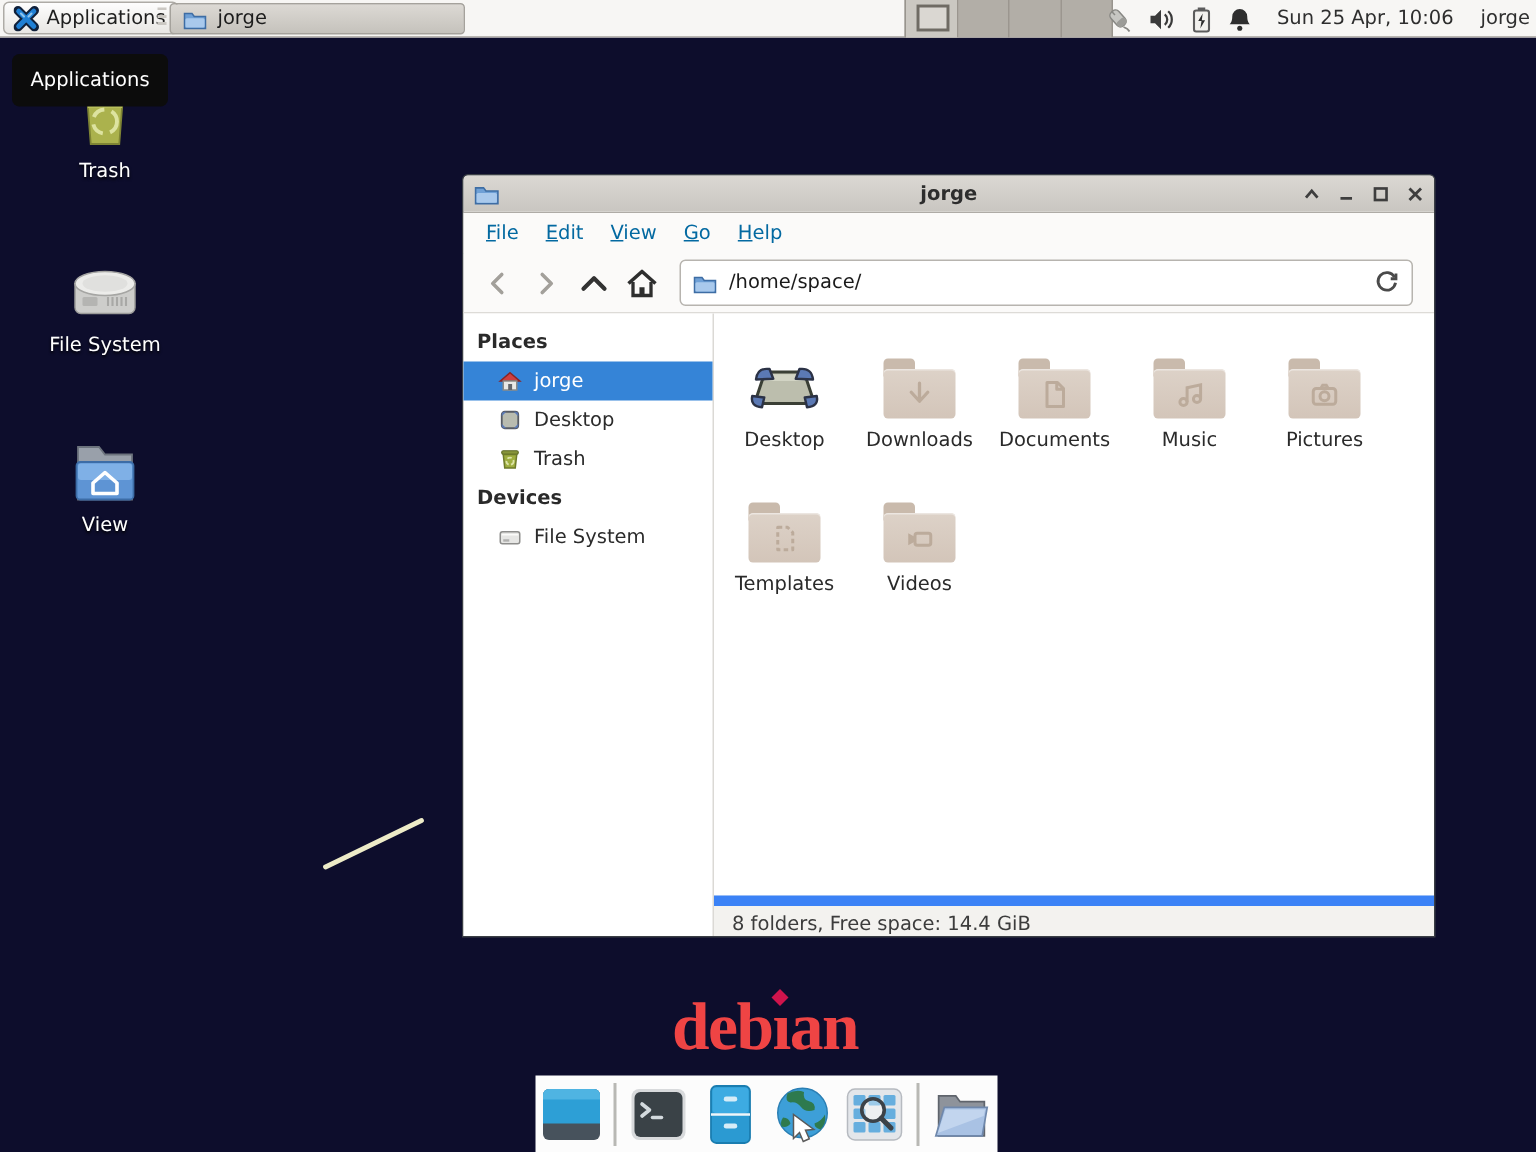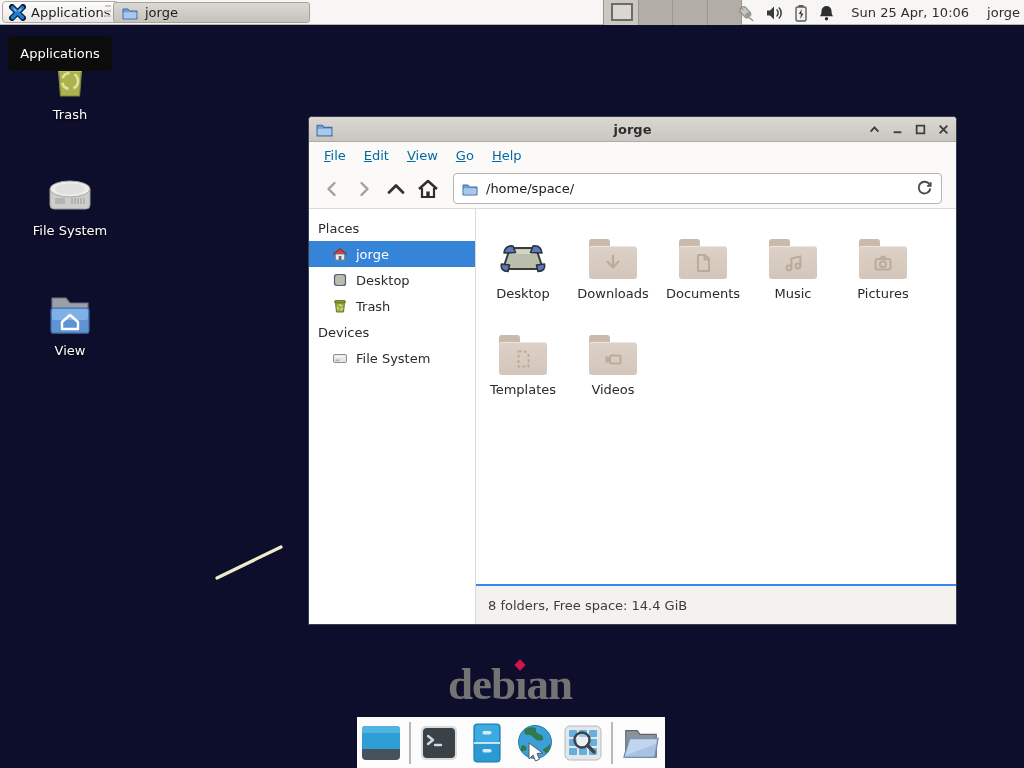--- a/index.html
+++ b/index.html
@@ -64,44 +64,44 @@
   .toolbar { height:40px; display:flex; align-items:center; padding-left:10px; gap:6px;
              background:#fbfaf9; border-bottom:1px solid #dddbd7; }
   .navbtn { width:26px; height:26px; display:flex; align-items:center; justify-content:center; }
   .pathbar { flex:1; height:31px; margin-left:6px; margin-right:14px; background:#ffffff;
              border:1px solid #b7b4af; border-radius:4px; display:flex; align-items:center;
              padding:0 8px; gap:8px; }
   .pathbar .path-text { flex:1; color:#1a1a1a; }
 
   .wbody { flex:1; display:flex; min-height:0; }
   .sidebar { width:167px; background:#ffffff; border-right:1px solid #dbd9d5; padding-top:6px; }
-  .side-header { font-weight:normal; color:#2a2a2a; padding:6px 0 5px 9px; }
+  .side-header { font-weight:bold; color:#2a2a2a; padding:6px 0 5px 9px; }
   .side-item { height:26px; display:flex; align-items:center; gap:8px; padding-left:23px; color:#2b2b2b; }
   .side-item.selected { background:#3584d7; color:#ffffff; }
   .filepane { flex:1; background:#ffffff; position:relative; display:flex; flex-direction:column; }
   .files-grid { flex:1; display:flex; flex-wrap:wrap; align-content:flex-start; padding:12px 2px 0 2px; }
   .file-item { width:90px; height:96px; text-align:center; }
   .file-item .fic { height:58px; display:flex; align-items:flex-end; justify-content:center; }
   .file-item .lbl { margin-top:7px; color:#2a2a2a; }
-  .statusbar { height:40px; background:#f3f2ef; border-top:2px solid #3b82f6; display:flex;
-               align-items:center; padding-left:12px; color:#3c3c3c; }
+  .statusbar { height:27px; background:#f3f2ef; border-top:7px solid #3b82f6; display:flex;
+               align-items:flex-end; padding-left:12px; color:#3c3c3c; }
 
   
   .folder48 { position:relative; width:48px; height:40px; margin:0 auto; }
   .folder48 .tab { position:absolute; left:0; top:0; width:21px; height:12px;
                    background:#c9baac; border-radius:3px 3px 0 0; }
   .folder48 .fbody { position:absolute; left:0; top:7px; right:0; bottom:0; border-radius:3px;
                      background:linear-gradient(#ddd2c8,#d3c5b9);
                      box-shadow:inset 0 1px 0 rgba(255,255,255,.45); }
   .folder48 svg.glyph { position:absolute; left:12px; top:12px; }
 
   
   .debian { position:absolute; left:400px; top:658px; width:220px; text-align:center;
             font-family:"Liberation Serif","DejaVu Serif",serif; font-size:45px; font-weight:bold;
-            color:#737373; letter-spacing:-1px; z-index:4; }
+            color:#ef4444; letter-spacing:-1px; z-index:4; }
   .debian .iwrap { position:relative; }
   .debian .red-dot { position:absolute; left:1px; top:2px; width:8px; height:8px;
                      background:#d0144c; transform:rotate(45deg); }
 
   
   .dock { position:absolute; left:357px; top:717px; width:308px; height:51px; background:#fcfcfc;
           display:flex; align-items:center; padding:0 4px; gap:8px; z-index:15; }
   .dock .sep { width:2px; height:42px; background:#b8b8b4; }
   .dockicon { width:40px; height:40px; display:flex; align-items:center; justify-content:center; }
 </style>

